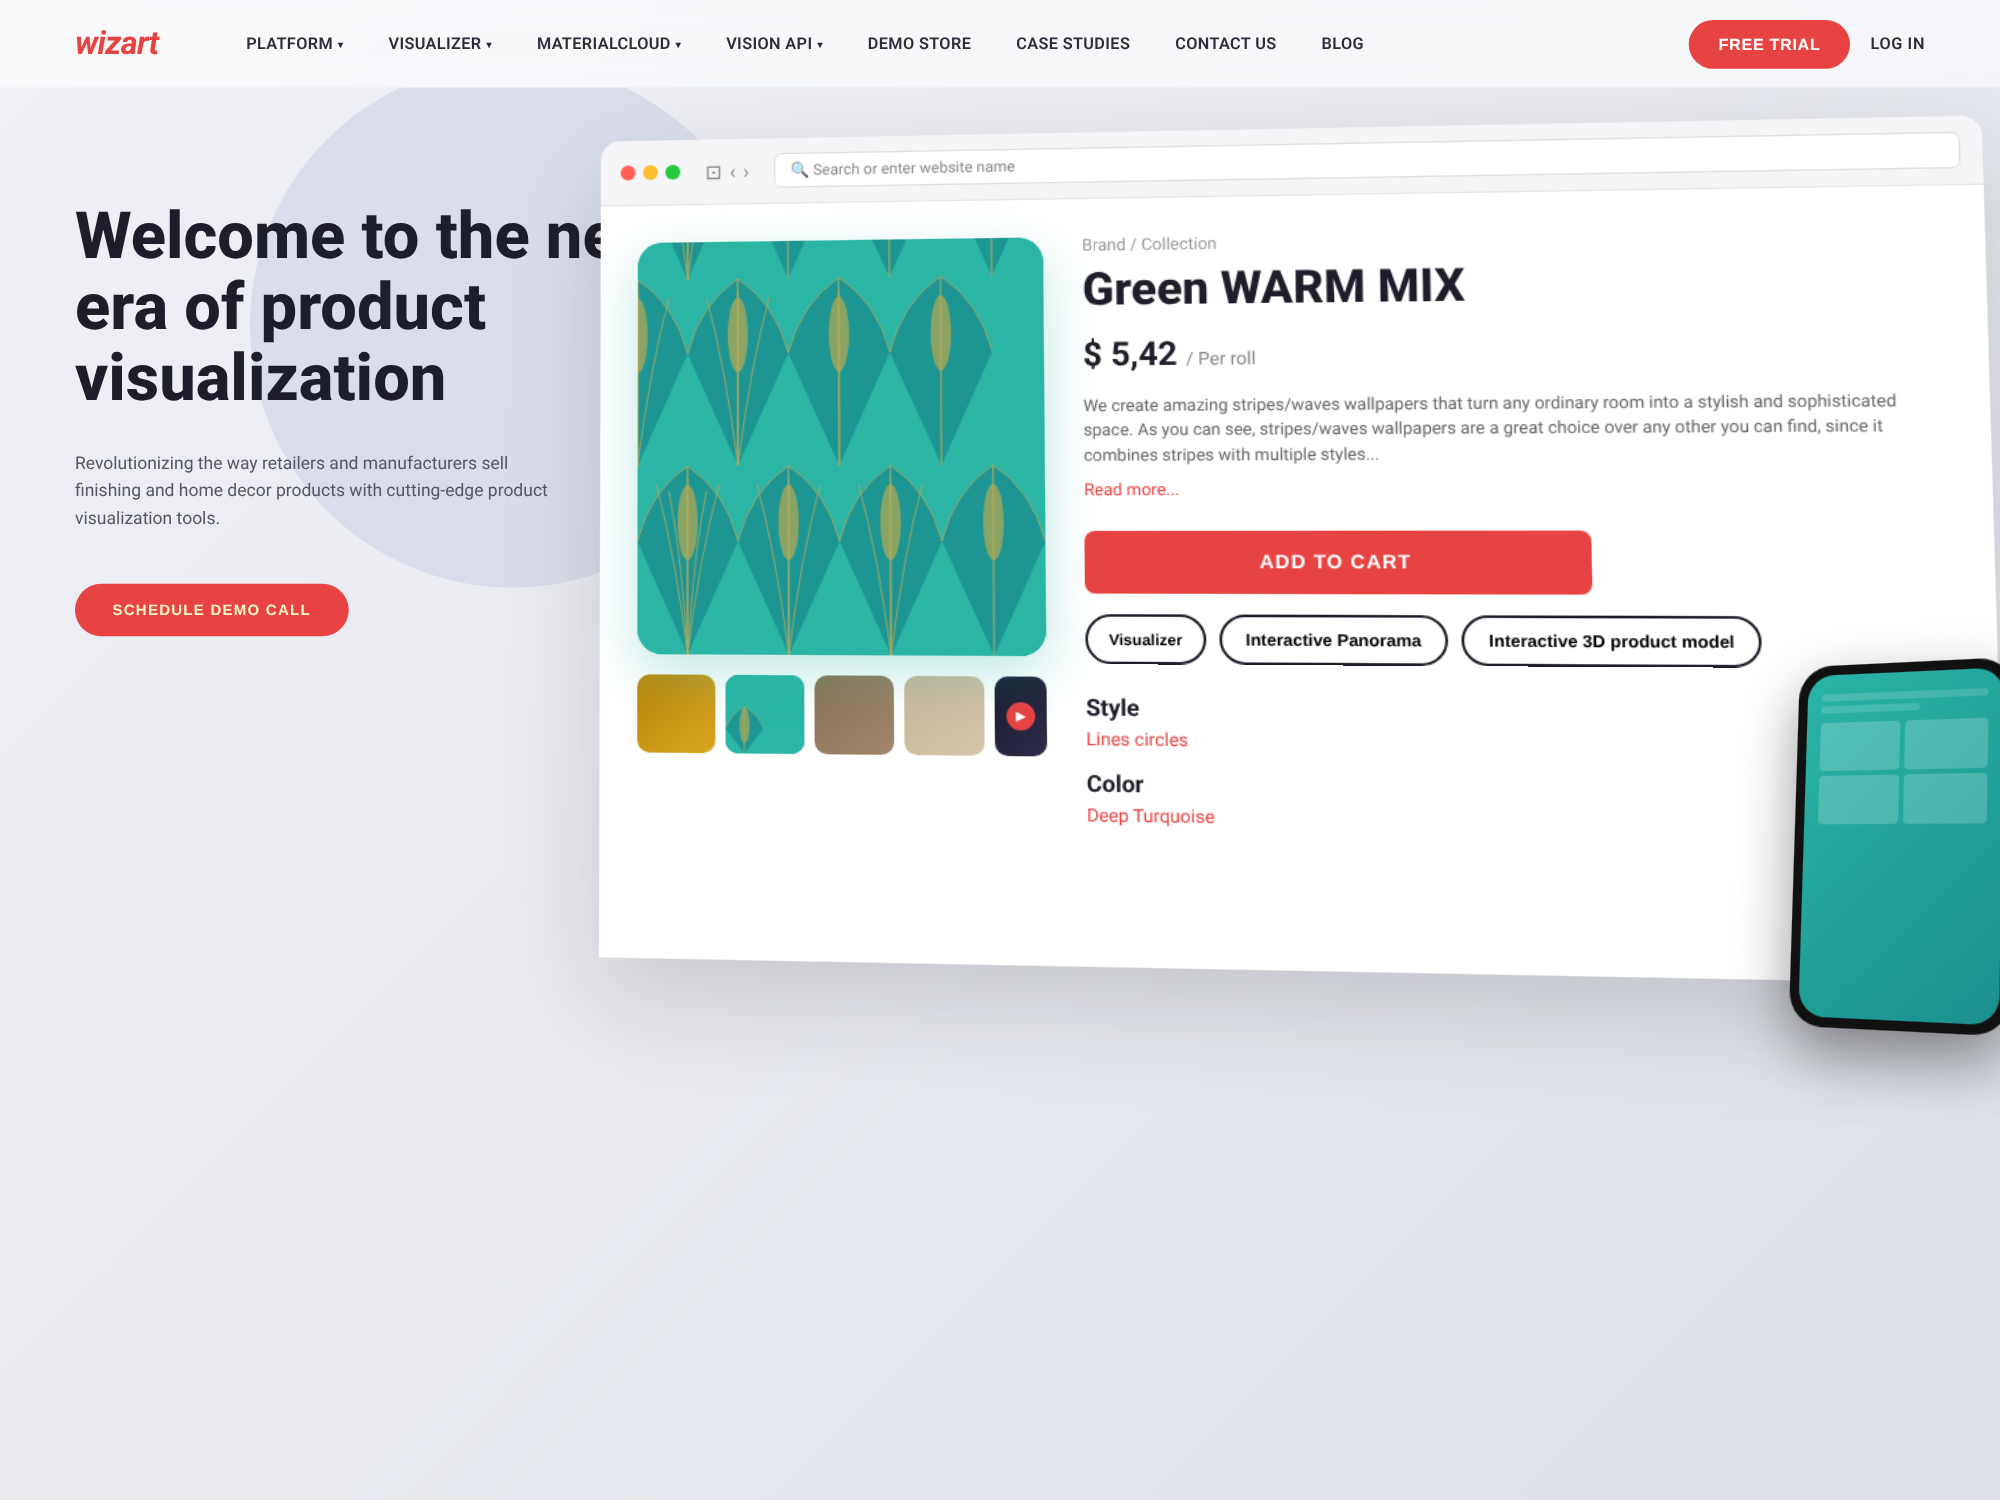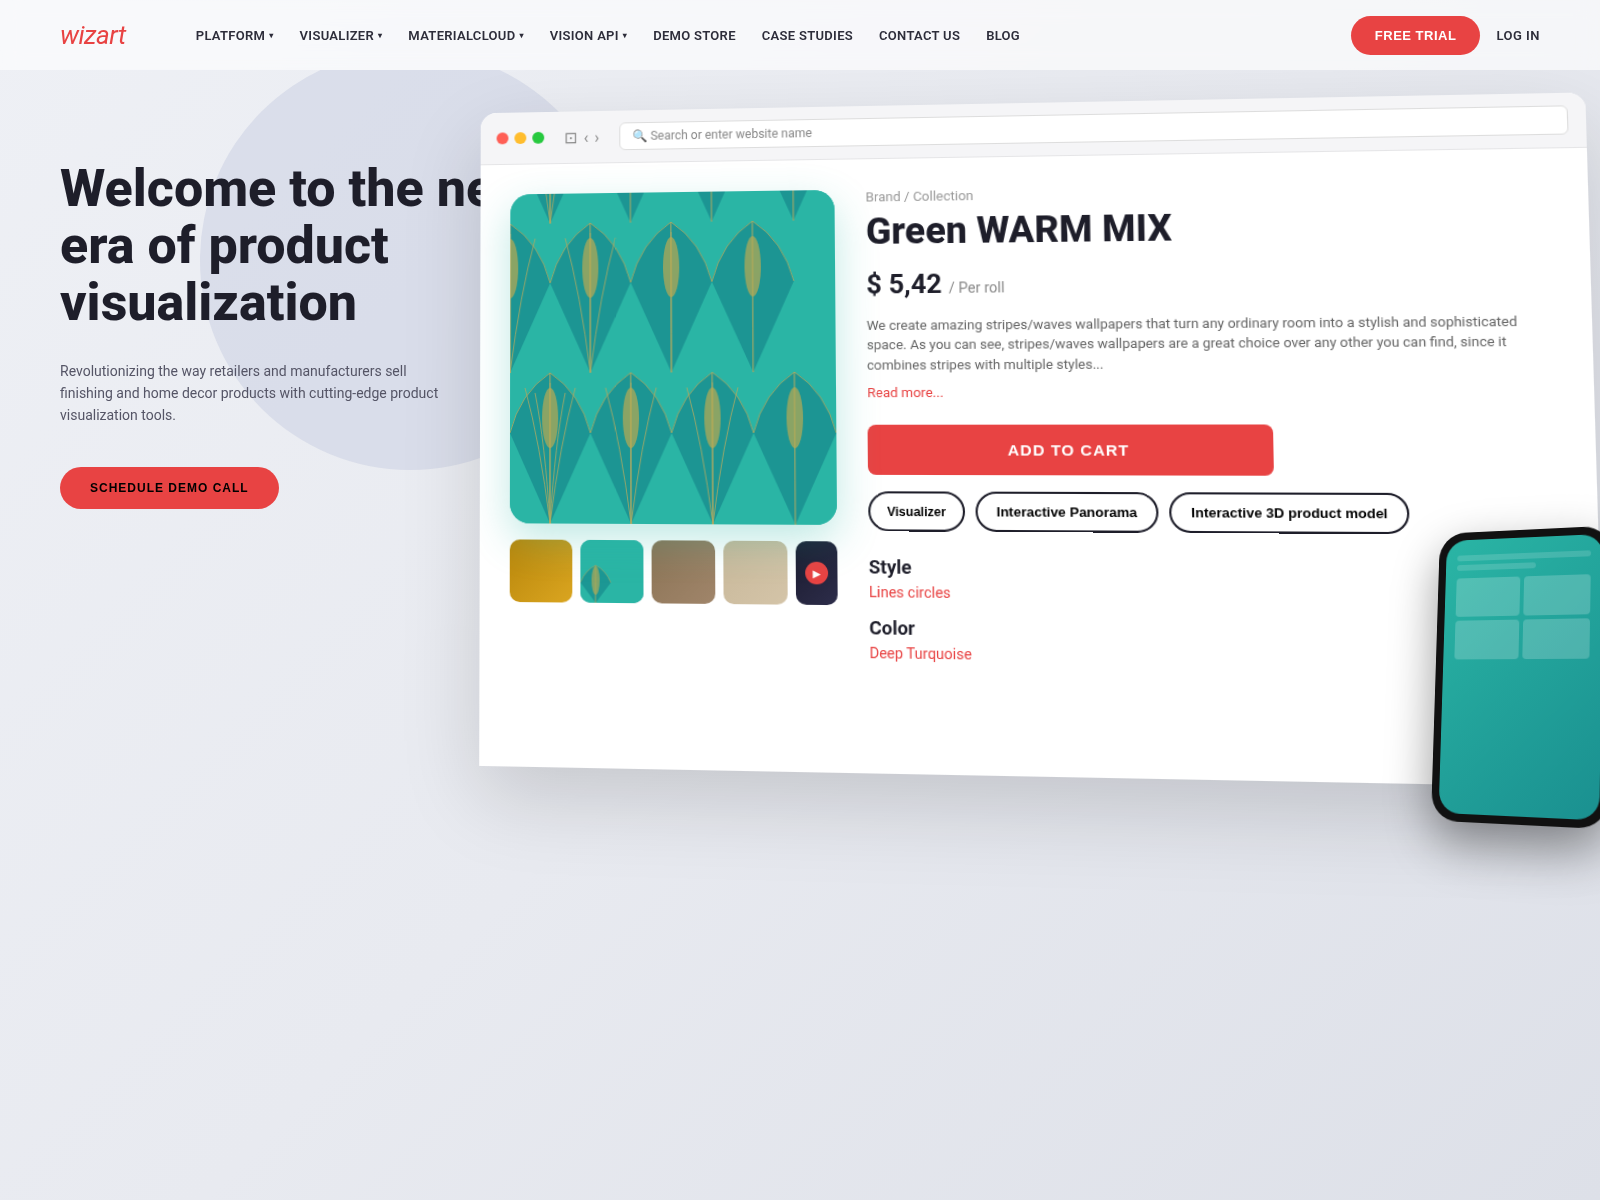--- a/index.html
+++ b/index.html
@@ -16,30 +16,30 @@
       align-items: center;
       padding: 0 60px;
       height: 70px;
       background: rgba(255,255,255,0.6);
       backdrop-filter: blur(10px);
       position: relative;
       z-index: 10;
     }
     .logo {
       font-size: 26px;
-      font-weight: 400;
+      font-weight: 700;
       color: #e84343;
       letter-spacing: -0.5px;
       margin-right: 60px;
       font-style: italic;
     }
     .nav-links {
       display: flex;
       align-items: center;
-      gap: 6px;
+      gap: 16px;
       flex: 1;
     }
     .nav-item {
       display: flex;
       align-items: center;
       gap: 4px;
       padding: 6px 10px;
       font-size: 13px;
       font-weight: 600;
       color: #2d2d3a;
@@ -119,21 +119,21 @@
       font-size: 14px;
       color: #555566;
       line-height: 1.6;
       margin-bottom: 40px;
       max-width: 380px;
       position: relative;
       z-index: 2;
     }
     .btn-schedule {
       background: #e84343;
-      color: #000000;
+      color: #fef9c3;
       border: none;
       padding: 14px 30px;
       border-radius: 25px;
       font-size: 12px;
       font-weight: 700;
       cursor: pointer;
       text-transform: uppercase;
       letter-spacing: 1px;
       position: relative;
       z-index: 2;

